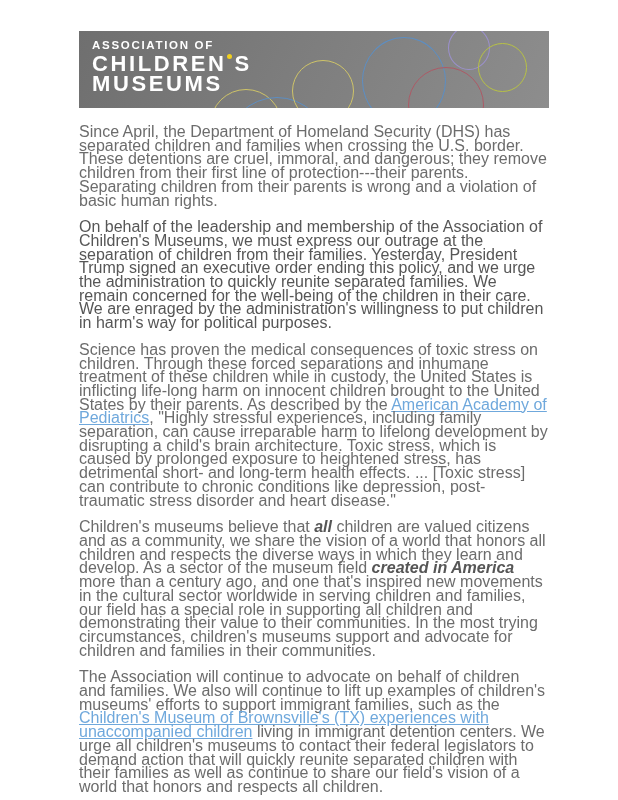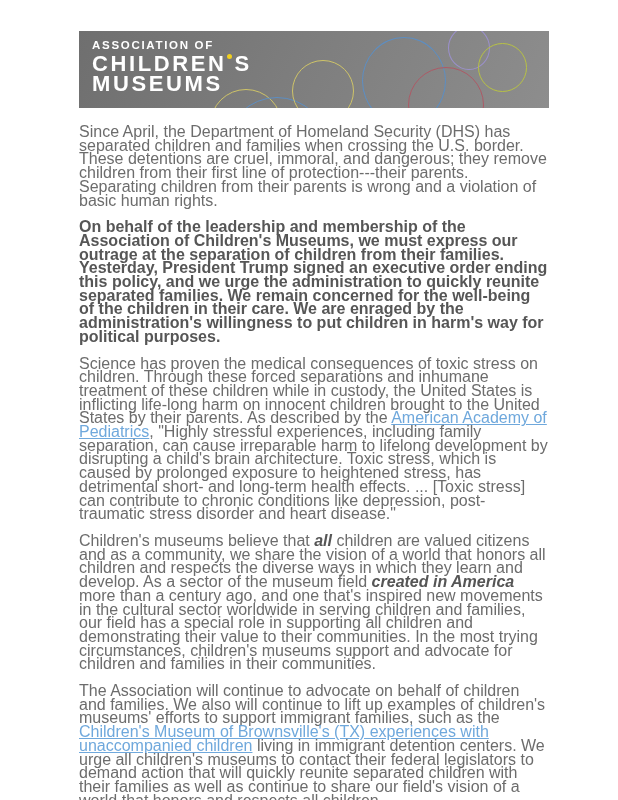--- a/index.html
+++ b/index.html
@@ -22,21 +22,21 @@
   .logo-l1{font-size:11.5px;font-weight:bold;letter-spacing:1.7px;margin-bottom:3px;}
   .logo-l2,.logo-l3{font-size:22px;font-weight:bold;letter-spacing:2.6px;line-height:19.5px;white-space:nowrap;}
   .apos-dot{display:inline-block;width:5px;height:5px;border-radius:50%;background:#f0cf1f;position:relative;top:-12px;margin:0 2px 0 1px;}
 
   
   .letter-body{margin-top:17px;font-size:16px;line-height:13.7px;color:#6c6c6c;}
   .letter-body p{margin:0 0 13px 0;}
   .seg{color:inherit;}
   .seg.bi{font-weight:bold;font-style:italic;color:#565656;}
   a.seg.link{color:#6fa8dc;text-decoration:underline;cursor:pointer;}
-  p.bold-para{font-weight:bold;color:#565656;}
+  p.bold-para{font-weight:normal;color:#565656;}
 
   
   .sig-row{display:flex;margin-top:4px;}
   .sig-col{display:flex;flex-direction:column;}
   .sig-col.left{width:252px;}
   .sig-col.right{width:218px;}
   .sig-art{height:70px;display:flex;align-items:flex-end;}
   .sig-art svg{display:block;}
   .sig-text{margin-top:6px;padding-left:3px;font-size:12.3px;line-height:14.4px;color:#6c6c6c;}
 </style>

